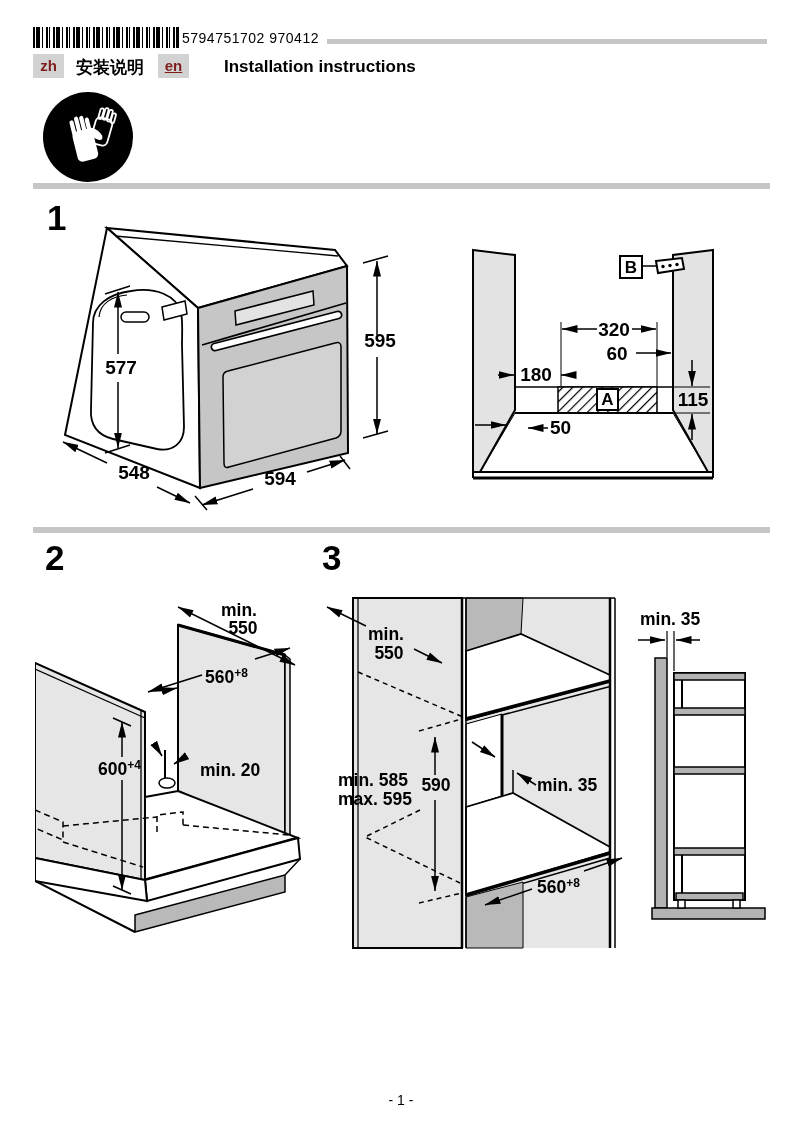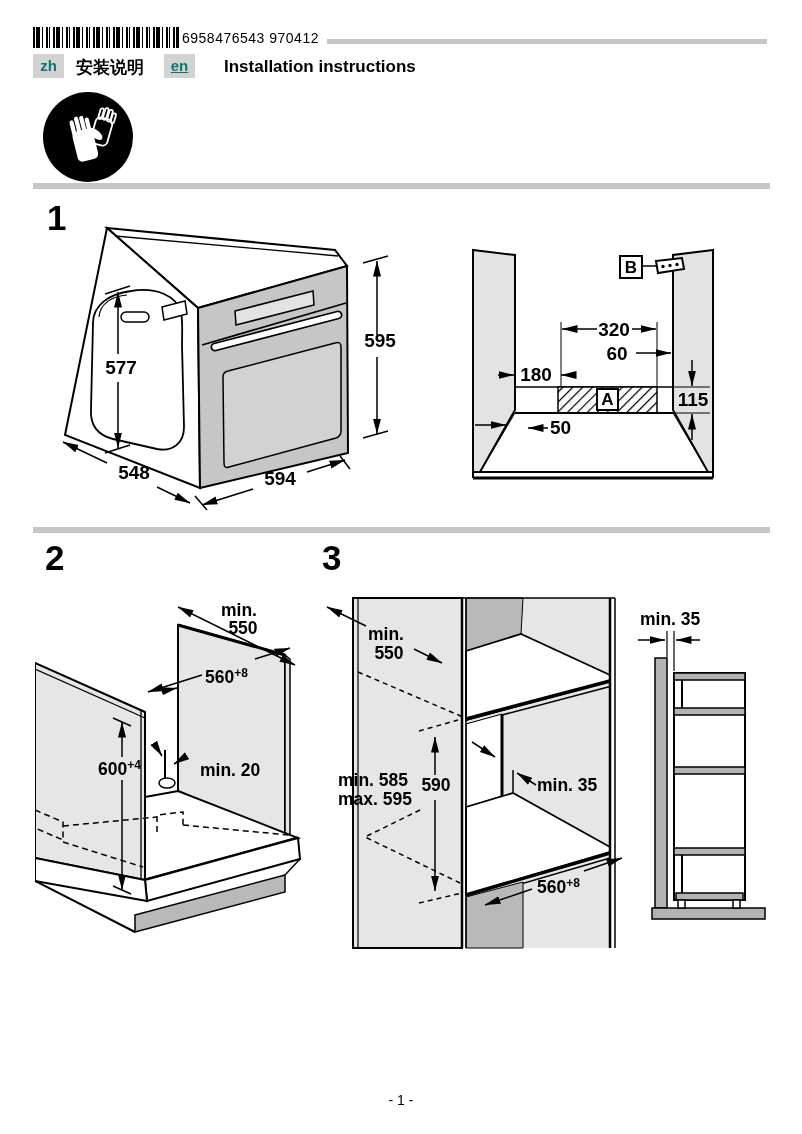--- a/index.html
+++ b/index.html
@@ -6,38 +6,38 @@
   body{width:802px;height:1134px;position:relative;overflow:hidden;
        font-family:"Liberation Sans","DejaVu Sans",sans-serif;color:#000;}
   .abs{position:absolute;}
   .barcode{width:146px;height:21px;
     background:repeating-linear-gradient(90deg,
       #000 0 2px,#fff 2px 3px,#000 3px 7px,#fff 7px 9px,
       #000 9px 10px,#fff 10px 13px,#000 13px 15px,#fff 15px 16px,
       #000 16px 17px,#fff 17px 20px);}
   .bc-text{font-size:14px;letter-spacing:.5px;}
   .grayline{background:#c6c6c6;}
-  .langbox{width:31px;height:24px;background:#d2d2d2;color:#0f766e;
+  .langbox{width:31px;height:24px;background:#d2d2d2;color:#7f1d1d;
     font-weight:bold;font-size:15px;text-align:center;line-height:24px;}
   .langtitle{font-size:17px;font-weight:bold;}
   .fignum{font-size:35px;font-weight:bold;line-height:1;}
   .footer{left:0;width:802px;text-align:center;font-size:14px;}
   svg text{font-family:"Liberation Sans","DejaVu Sans",sans-serif;font-weight:bold;fill:#000;}
   text.d19{font-size:19px;} text.d17{font-size:17.5px;} text.lab{font-size:17px;}
 </style>
 </head>
 <body>
 
 <div class="abs barcode" style="left:33px;top:27px;"></div>
-<div class="abs bc-text" style="left:182px;top:30px;">6958476543 970412</div>
+<div class="abs bc-text" style="left:182px;top:30px;">5794751702 970412</div>
 <div class="abs grayline" style="left:327px;top:39px;width:440px;height:5px;"></div>
 
 <div class="abs langbox" style="left:33px;top:54px;">zh</div>
 <div class="abs langtitle" style="left:76px;top:56px;">安装说明</div>
-<div class="abs langbox" style="left:164px;top:54px;text-decoration:underline;">en</div>
+<div class="abs langbox" style="left:158px;top:54px;text-decoration:underline;">en</div>
 <div class="abs langtitle" style="left:224px;top:57px;">Installation instructions</div>
 
 <svg class="abs" style="left:38px;top:88px;" width="100" height="100" viewBox="0 0 100 100">
   <circle cx="50" cy="49" r="45" fill="#000"></circle>
   <g transform="rotate(16 64 40)" stroke="#fff" stroke-width="1.8" fill="none">
     <rect x="56" y="30" width="17" height="27" rx="5"></rect>
     <rect x="57.5" y="21" width="3.4" height="11" rx="1.7"></rect>
     <rect x="62" y="19.5" width="3.4" height="12" rx="1.7"></rect>
     <rect x="66.5" y="20" width="3.4" height="12" rx="1.7"></rect>
     <rect x="70.5" y="22.5" width="3.4" height="10" rx="1.7"></rect>

